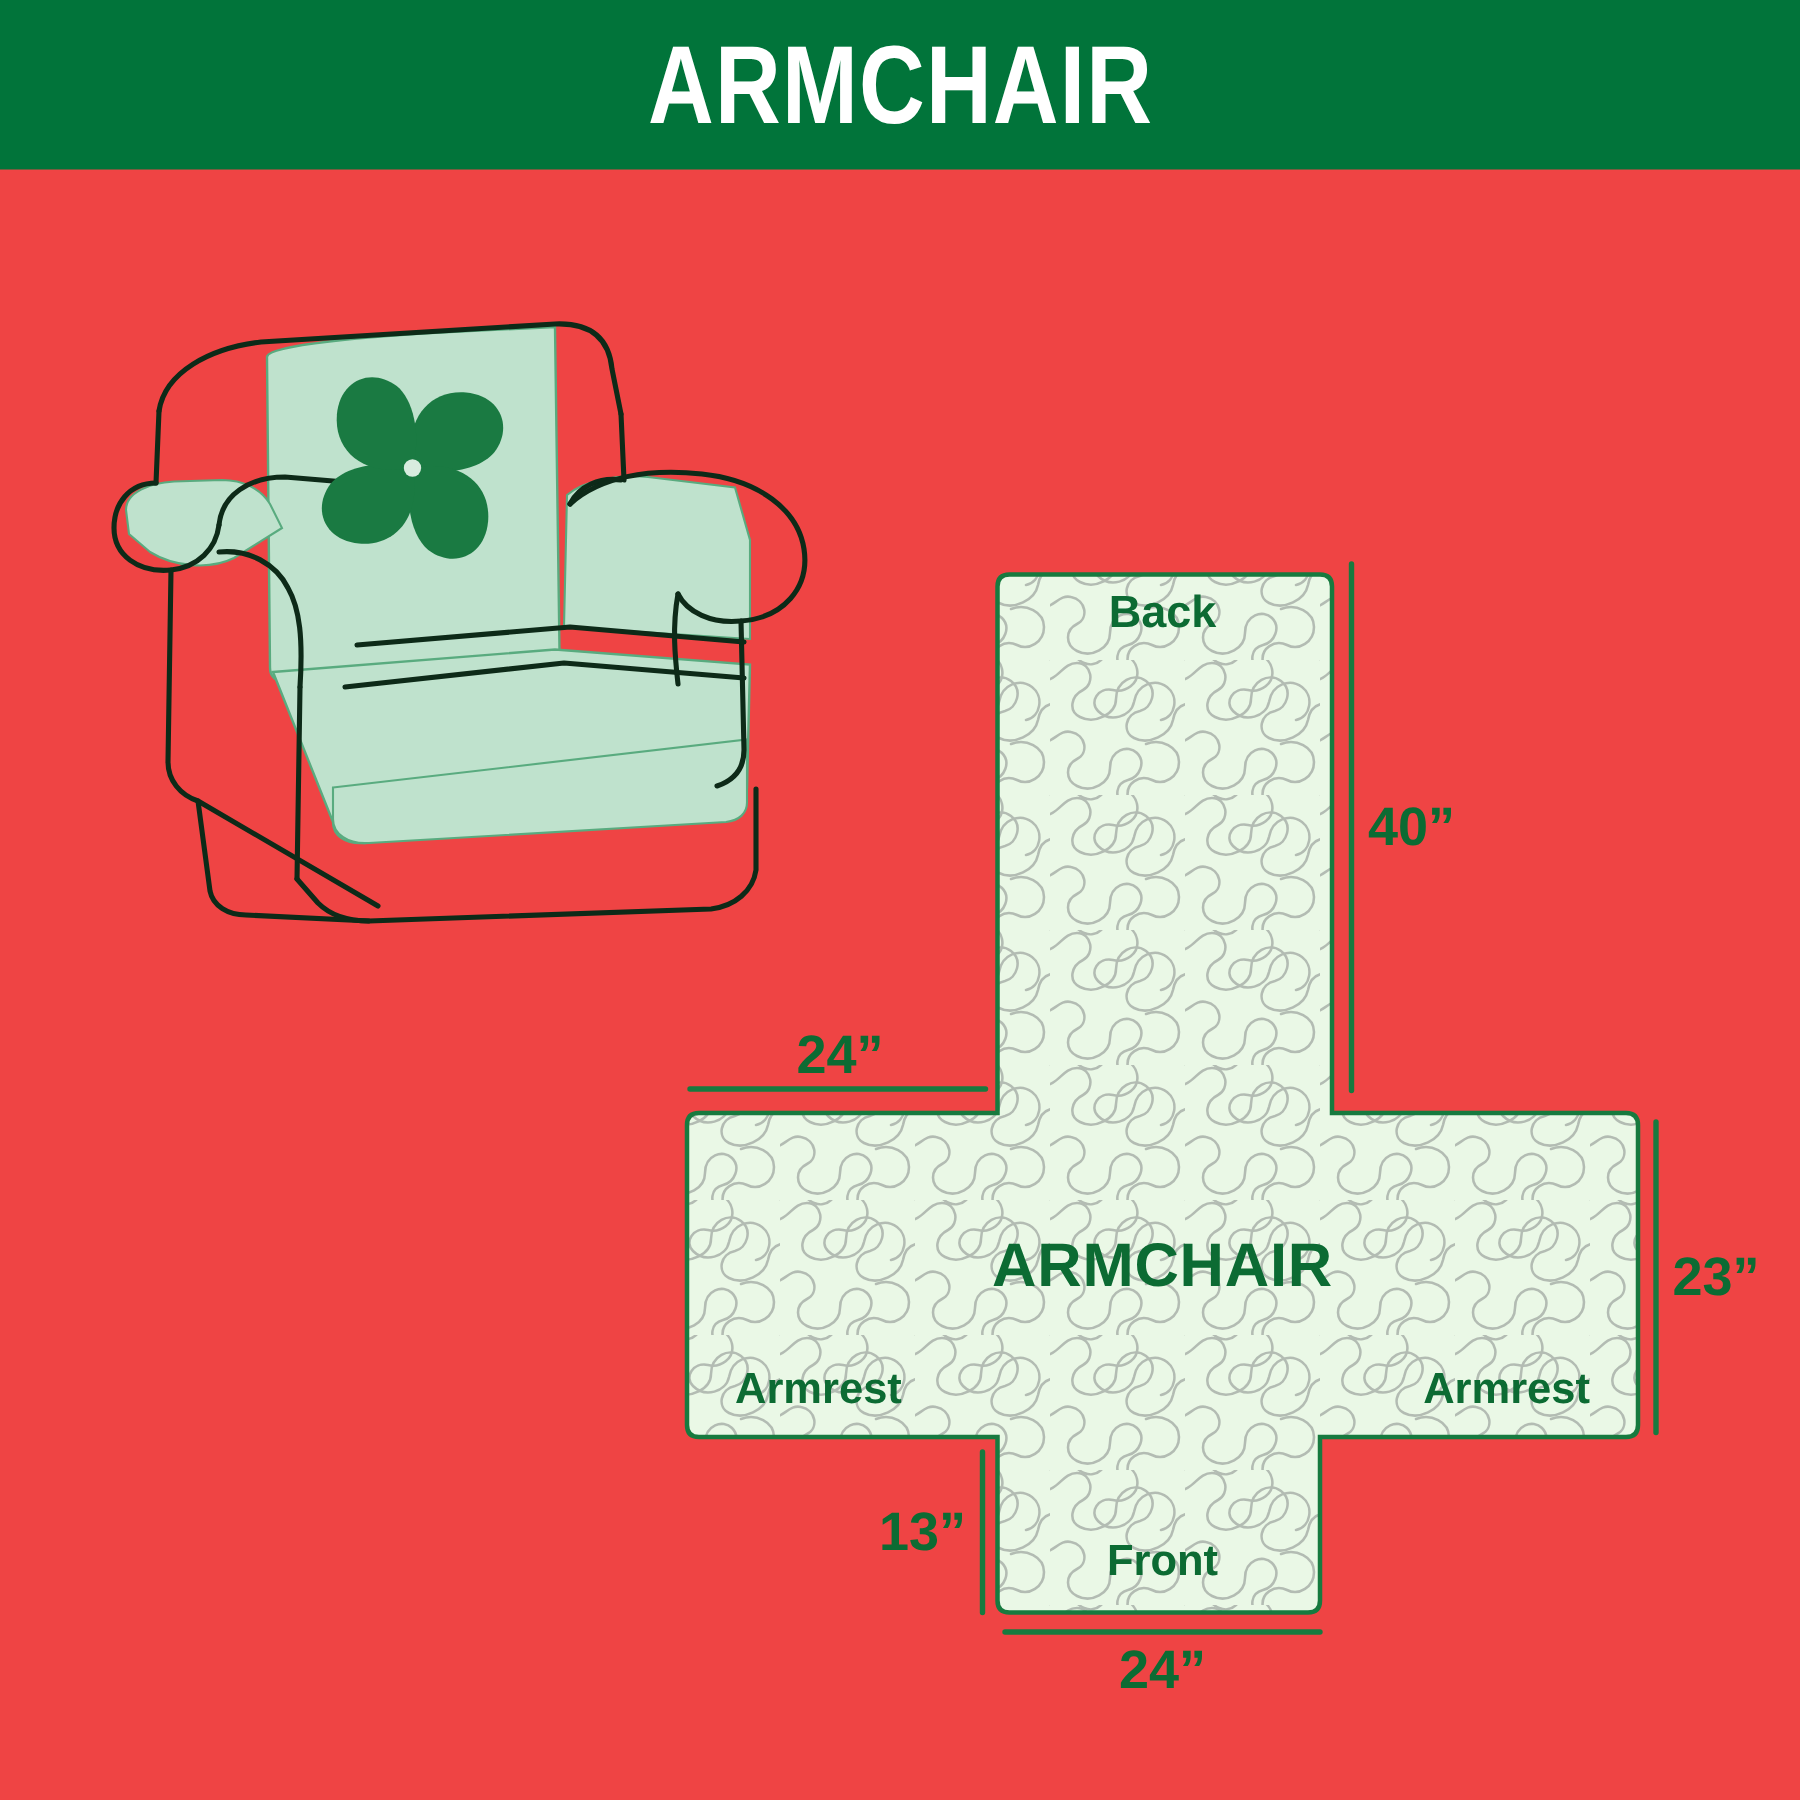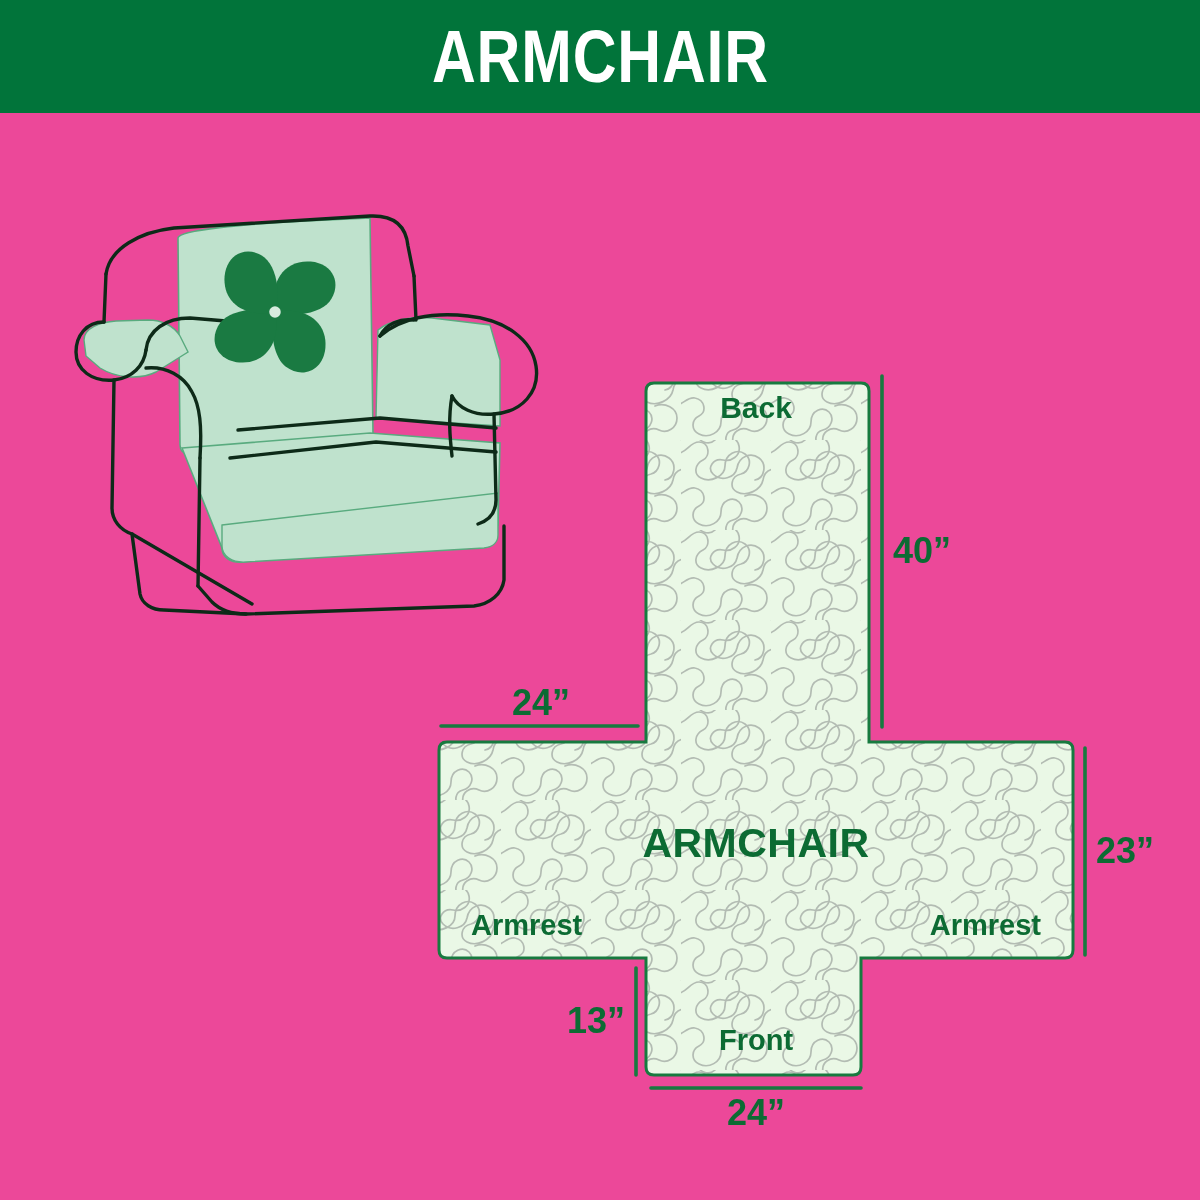--- a/index.html
+++ b/index.html
@@ -8,21 +8,21 @@
     padding: 0;
     background: #ffffff;
   }
   body {
     font-family: "Liberation Sans", sans-serif;
   }
   #page {
     position: relative;
     width: 1200px;
     height: 1200px;
-    background: #ec4899;
+    background: #ef4444;
     overflow: hidden;
   }
 
   
   #header-banner {
     position: absolute;
     left: 0;
     top: 0;
     width: 1200px;
     height: 113px;
@@ -49,21 +49,21 @@
     left: 70px;
     top: 190px;
     width: 540px;
     height: 460px;
   }
   #chair-illustration svg { display: block; }
 
   
   #cover-diagram {
     position: absolute;
-    left: 411px;
+    left: 430px;
     top: 350px;
     width: 770px;
     height: 790px;
   }
   #cover-diagram svg { display: block; }
 
   .dim-label, .panel-label {
     font-family: "Liberation Sans", sans-serif;
     font-weight: 700;
     fill: #0c6b33;

